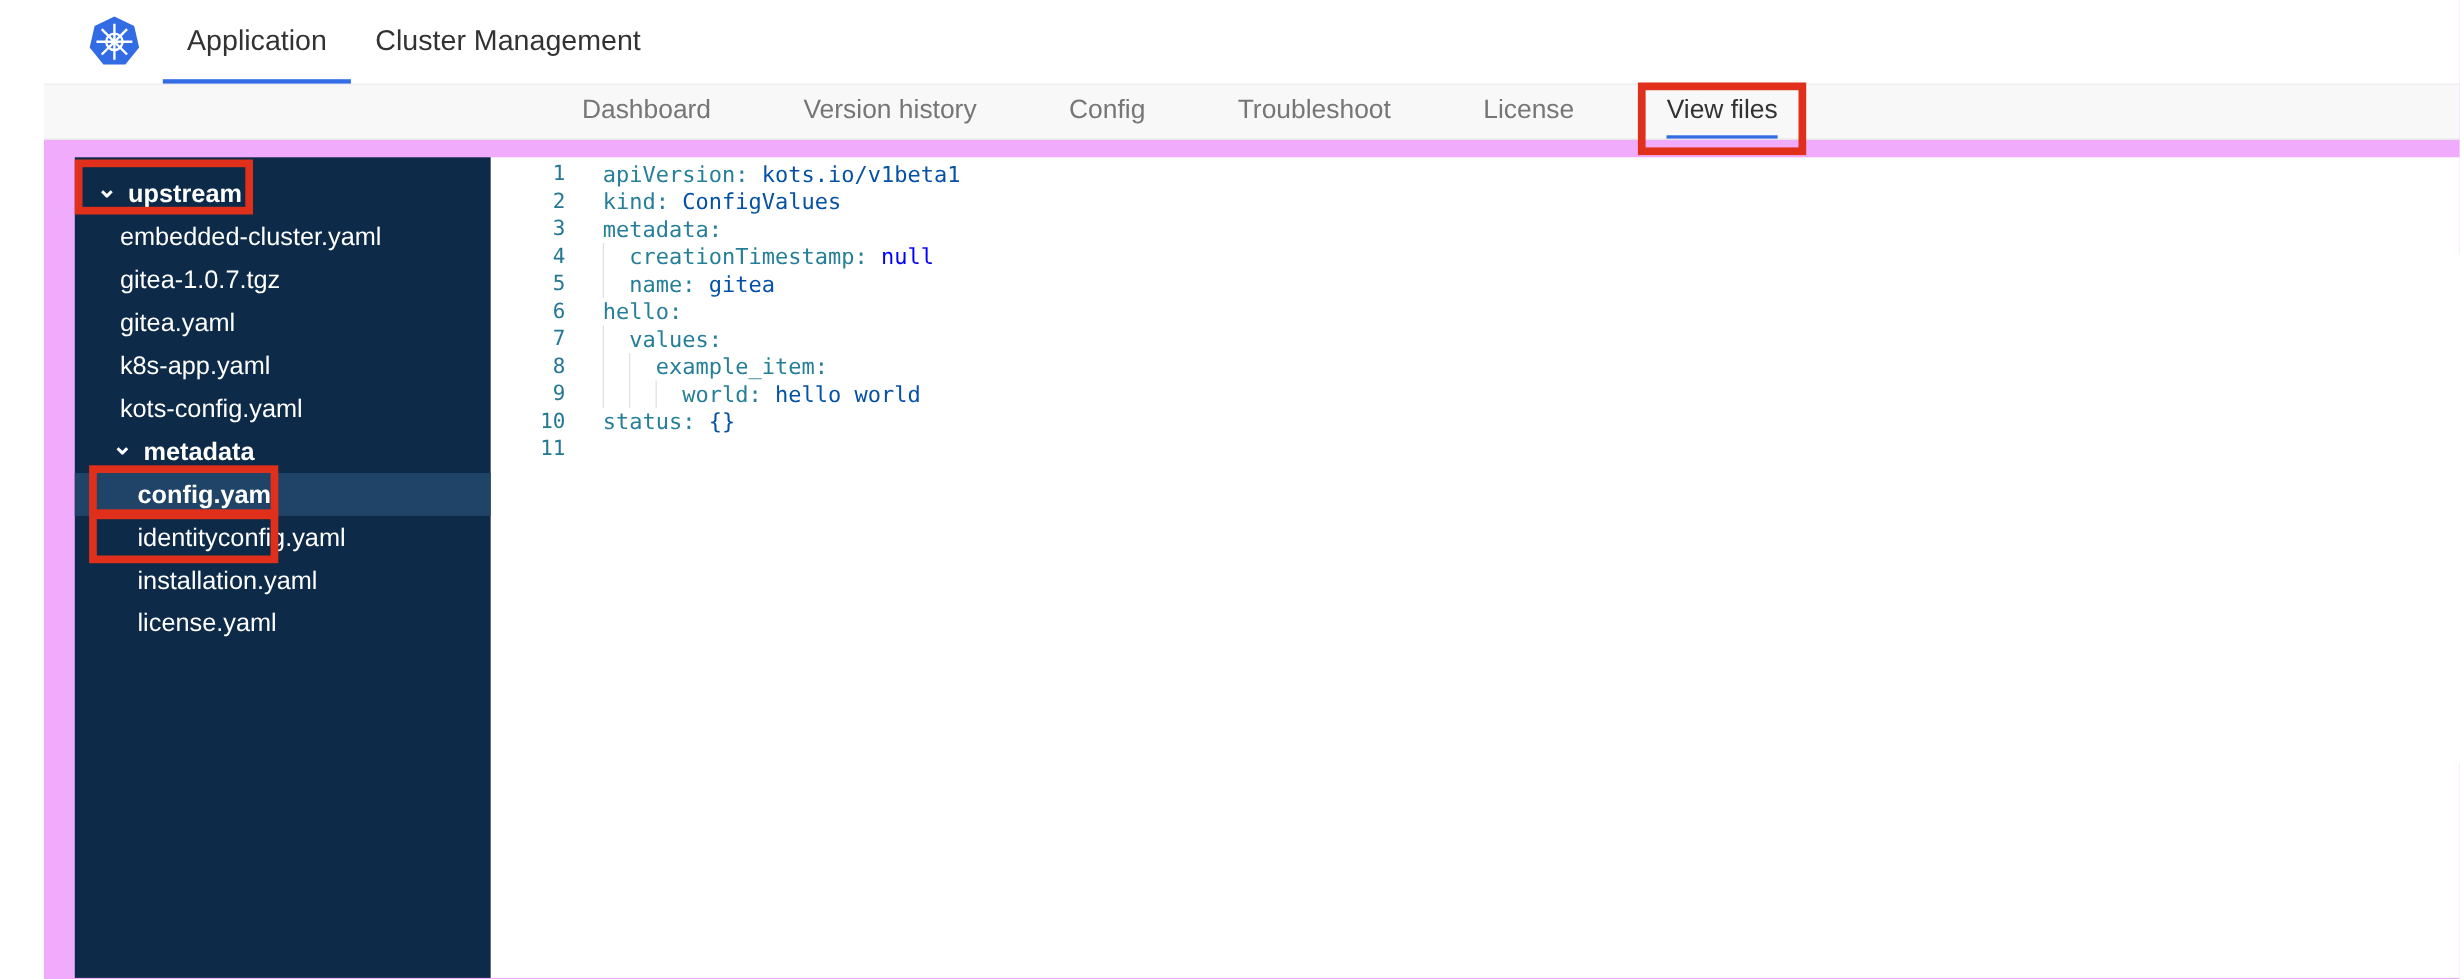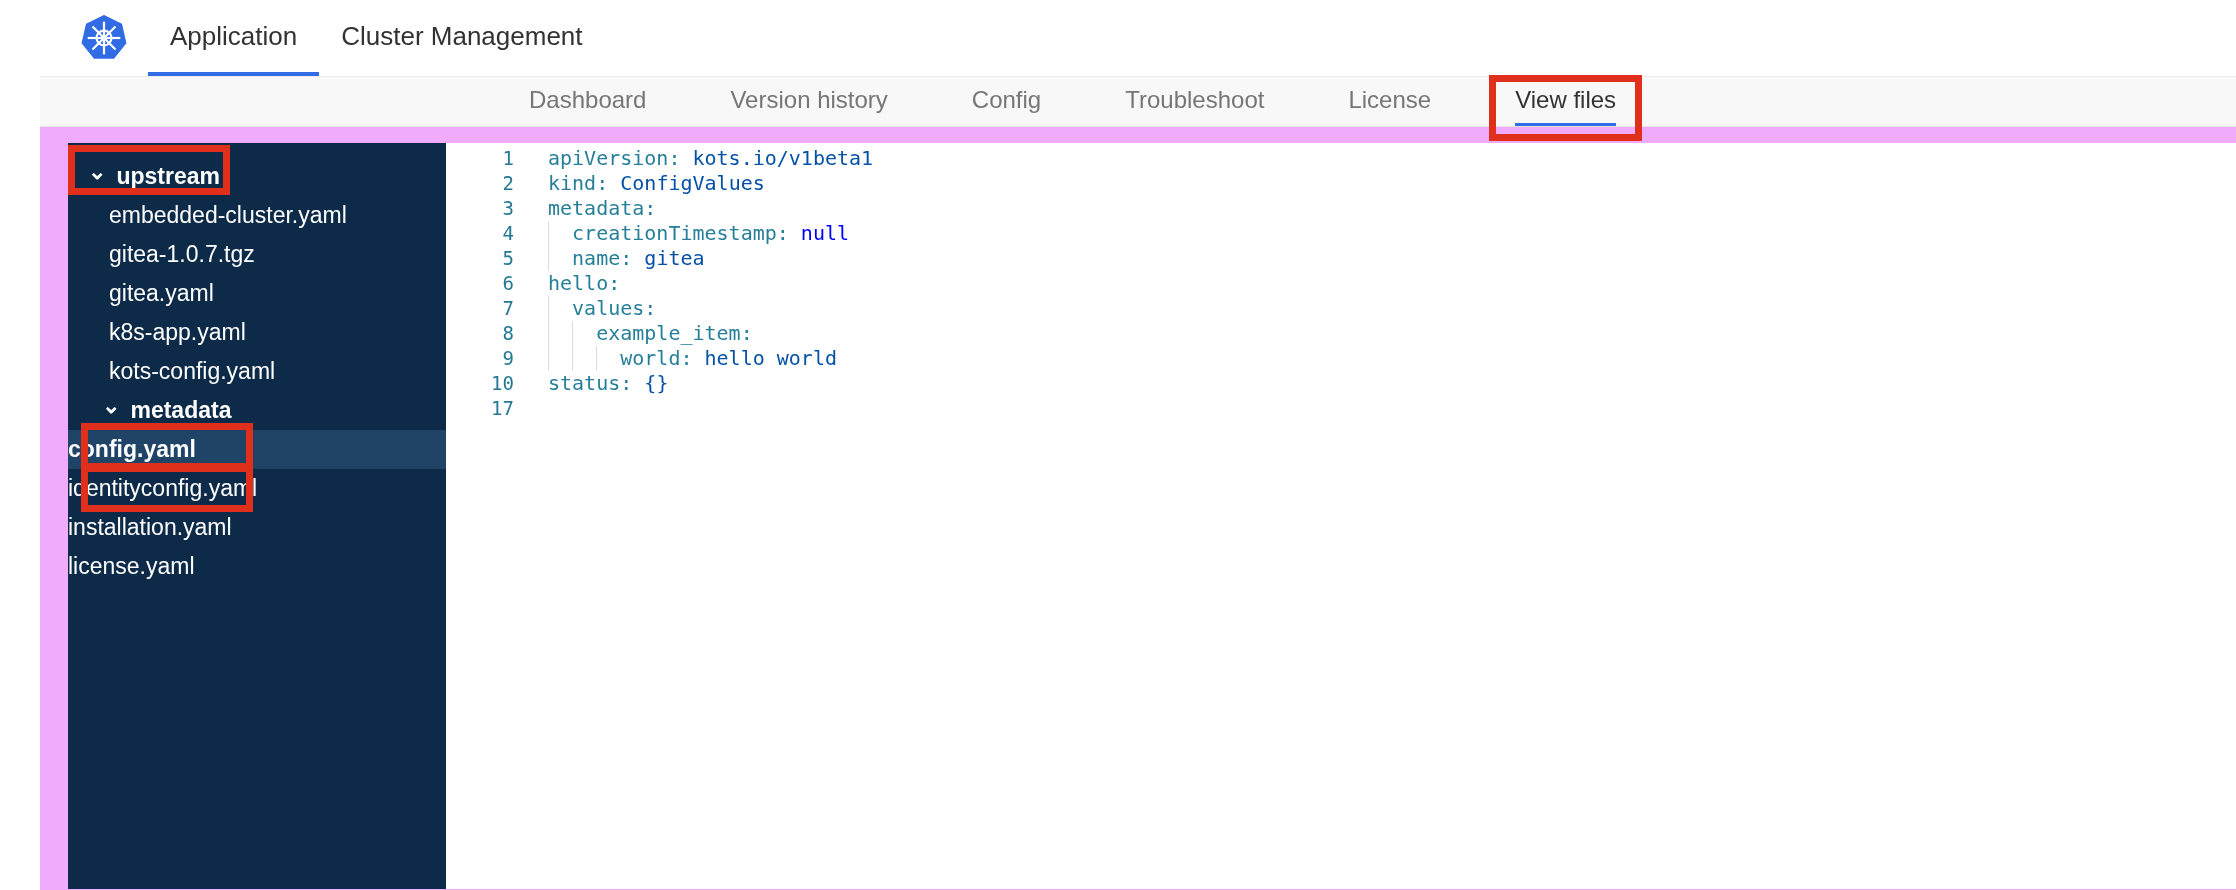--- a/index.html
+++ b/index.html
@@ -30,21 +30,21 @@
   
   .content { display:flex; margin-top:16px; margin-left:28px; height:746px; }
 
   
   .filetree { width:378px; background:#0d2b48; padding-top:14px; position:relative; flex-shrink:0; color:#fff; }
   .row { height:39px; display:flex; align-items:center; font-size:23px; cursor:pointer; color:#fff; }
   .folder { font-weight:bold; padding-left:20px; gap:10px; }
   .folder.sub { padding-left:34px; }
   .chev { font-size:22px; line-height:1; transform:translateY(-5px); font-weight:bold; }
   .file.lvl1 { padding-left:41px; }
-  .file.lvl2 { }
+  .file.lvl2 { padding-left:57px; }
   .file.selected { background:#1f4468; font-weight:bold; }
 
   
   .editor { flex:1; padding-top:3px; padding-left:20px; overflow:hidden; background:#fff; }
   .lines { font-family:"DejaVu Sans Mono", monospace; font-size:20px; line-height:25px; }
   .code-row { display:flex; white-space:pre; height:25px; }
   .ln { width:48px; text-align:right; color:#237893; flex-shrink:0; margin-right:34px; font-size:19px; }
   .code { white-space:pre; }
   .guide { display:inline-block; width:2ch; border-left:1px solid #dcdcdc; height:25px; vertical-align:top; }
   .t-k  { color:#267f99; }
@@ -155,18 +155,18 @@
           <div class="code-row"><span class="ln">1</span><span class="code"><span class="t-k">apiVersion:</span><span class="t-v"> kots.io/v1beta1</span></span></div>
           <div class="code-row"><span class="ln">2</span><span class="code"><span class="t-k">kind:</span><span class="t-v"> ConfigValues</span></span></div>
           <div class="code-row"><span class="ln">3</span><span class="code"><span class="t-k">metadata:</span></span></div>
           <div class="code-row"><span class="ln">4</span><span class="code"><span class="guide"></span><span class="t-k">creationTimestamp:</span><span class="t-kw"> null</span></span></div>
           <div class="code-row"><span class="ln">5</span><span class="code"><span class="guide"></span><span class="t-k">name:</span><span class="t-v"> gitea</span></span></div>
           <div class="code-row"><span class="ln">6</span><span class="code"><span class="t-k">hello:</span></span></div>
           <div class="code-row"><span class="ln">7</span><span class="code"><span class="guide"></span><span class="t-k">values:</span></span></div>
           <div class="code-row"><span class="ln">8</span><span class="code"><span class="guide"></span><span class="guide"></span><span class="t-k">example_item:</span></span></div>
           <div class="code-row"><span class="ln">9</span><span class="code"><span class="guide"></span><span class="guide"></span><span class="guide"></span><span class="t-k">world:</span><span class="t-v"> hello world</span></span></div>
           <div class="code-row"><span class="ln">10</span><span class="code"><span class="t-k">status:</span><span class="t-v"> {}</span></span></div>
-          <div class="code-row"><span class="ln">17</span><span class="code"></span></div>
+          <div class="code-row"><span class="ln">11</span><span class="code"></span></div>
         </div>
     </section>
 
   </main>
 </div>
 
 </body></html>

